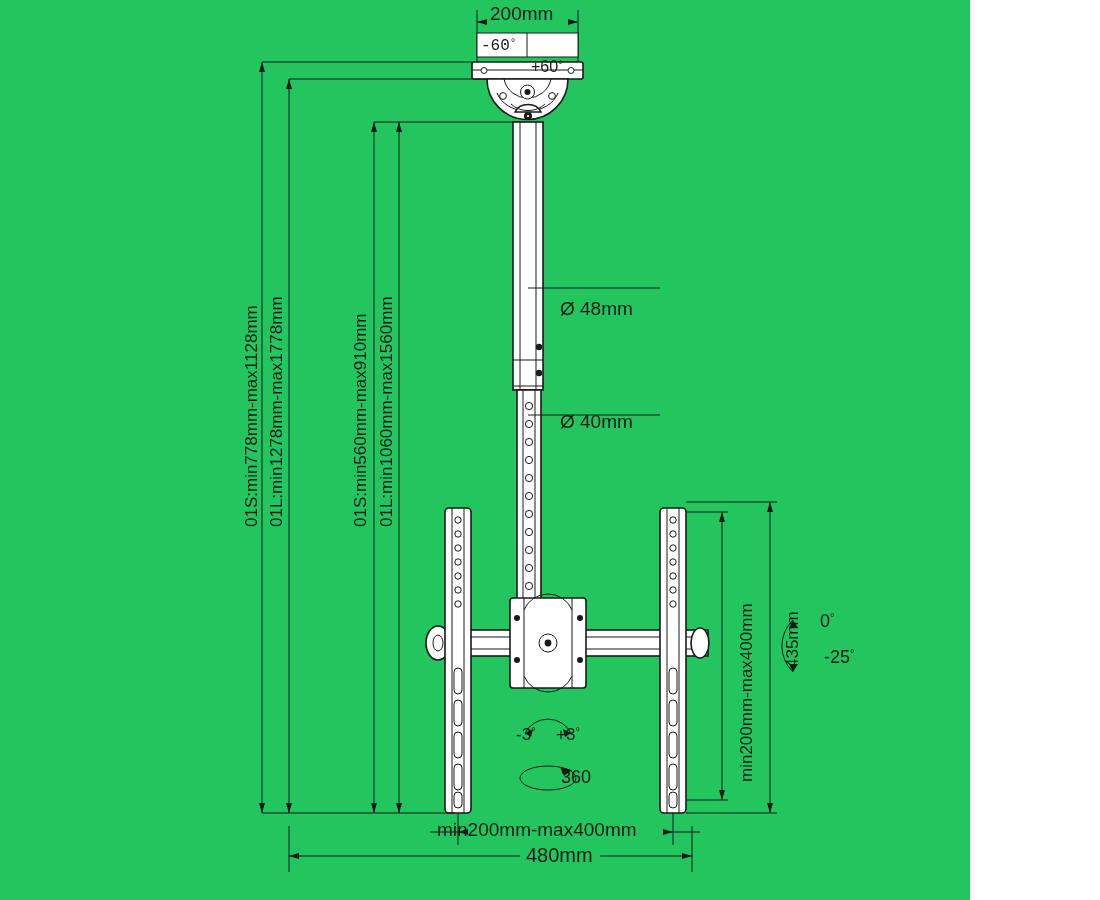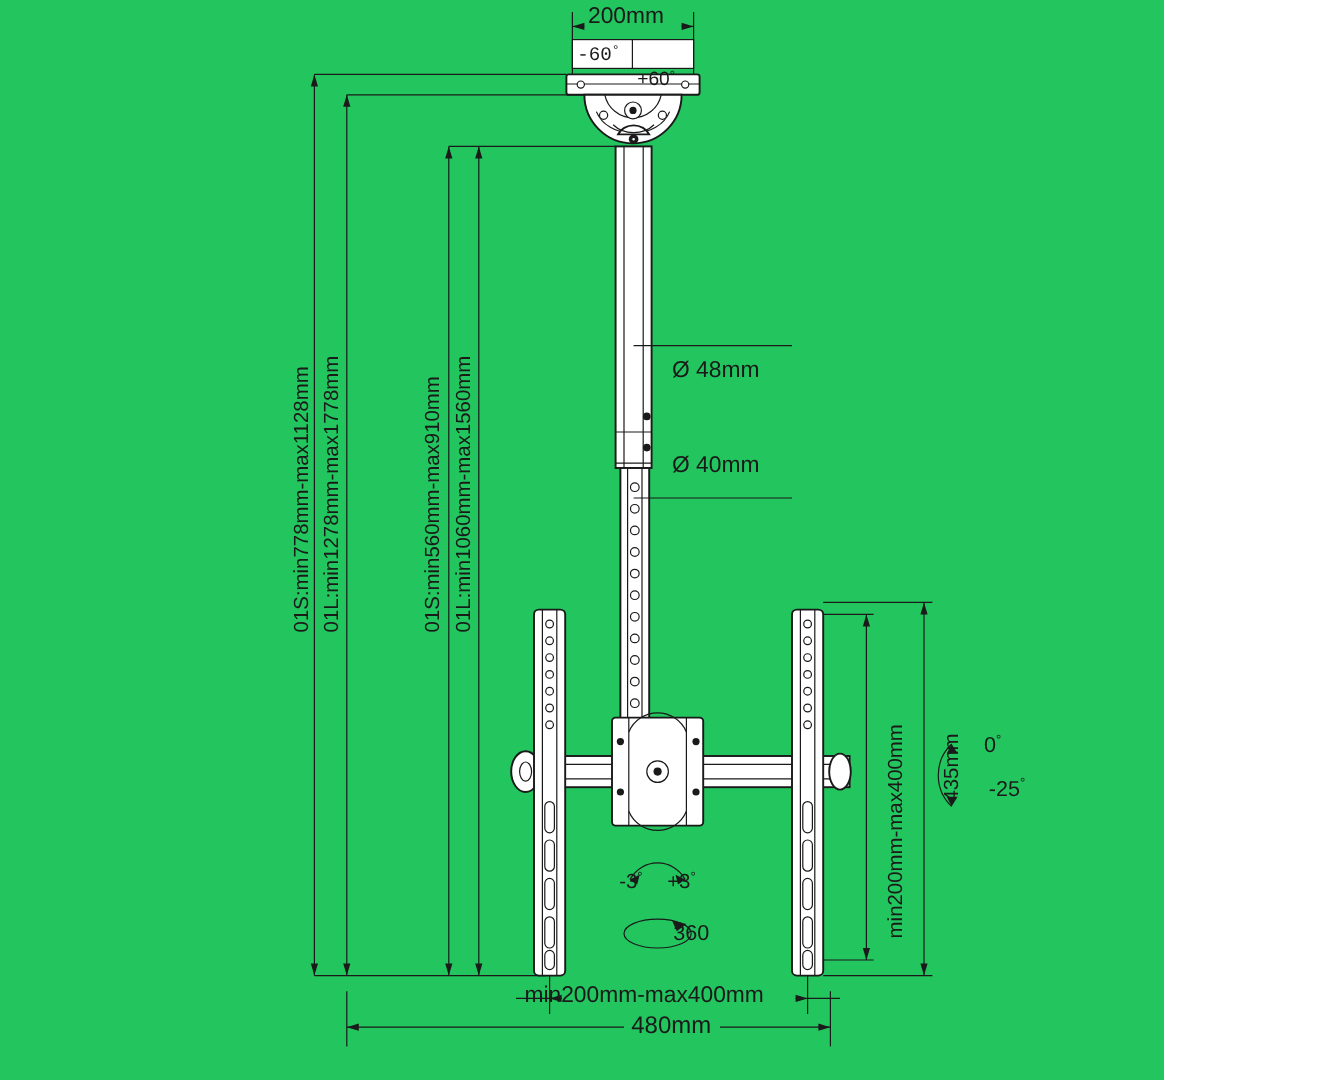--- a/index.html
+++ b/index.html
@@ -250,21 +250,21 @@
   <div class="lbl" style="left:481px; top:38px; font-size:16px;font-family:Liberation Mono, monospace;">
     <span>-60</span><span style="font-size:11px; vertical-align:top;">°</span>
   </div>
 
   <div class="lbl" style="left:531px; top:20px; font-size:16px;margin-top:39px;">
     <span>+60</span><span style="font-size:11px; vertical-align:top;">°</span>
   </div>
 
   <div class="lbl" style="left:560px; top:270px; font-size:19px;margin-top:29px;">Ø 48mm</div>
 
-  <div class="lbl" style="left:560px; top:378px; font-size:19px;">Ø 40mm</div>
+  <div class="lbl" style="left:560px; top:412px; font-size:19px;">Ø 40mm</div>
 
   <div class="lbl vert" style="left:243px; top:527px; font-size:17px;">01S:min778mm-max1128mm</div>
 
   <div class="lbl vert" style="left:268px; top:527px; font-size:17px;">01L:min1278mm-max1778mm</div>
 
   <div class="lbl vert" style="left:352px; top:527px; font-size:17px;">01S:min560mm-max910mm</div>
 
   <div class="lbl vert" style="left:378px; top:527px; font-size:17px;">01L:min1060mm-max1560mm</div>
 
   <div class="lbl vert" style="left:738px; top:782px; font-size:17px;">min200mm-max400mm</div>

